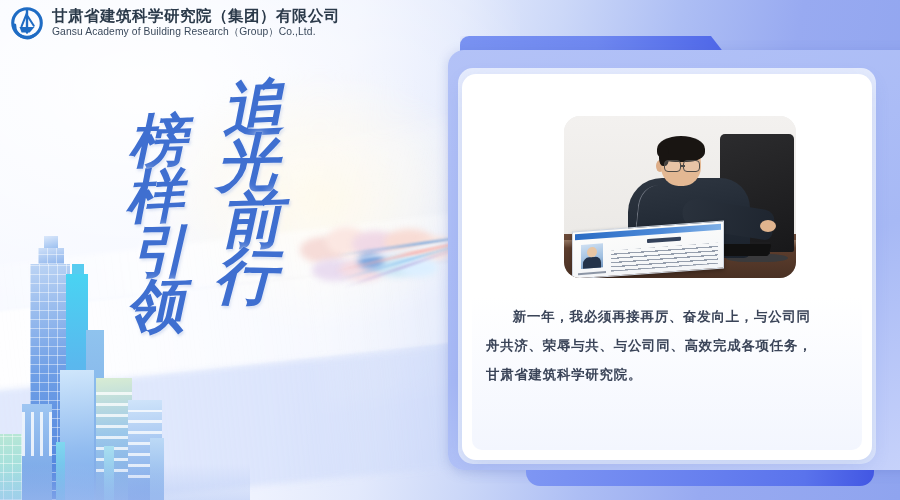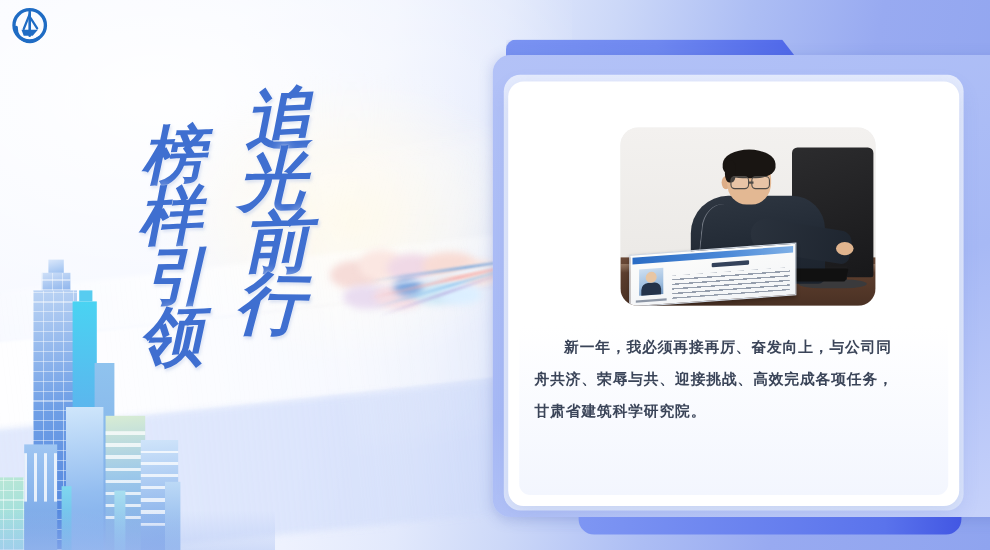--- a/index.html
+++ b/index.html
@@ -416,20 +416,24 @@
   <div class="brand">
     <span class="brand-logo">
       <svg viewBox="0 0 100 100" width="34" height="34" aria-hidden="true">
         <circle cx="50" cy="50" r="42" fill="none" stroke="#1f6cc4" stroke-width="9"></circle>
         <path d="M50 14 L50 78" stroke="#1f6cc4" stroke-width="7" stroke-linecap="round"></path>
         <path d="M28 62 L72 62 L58 78 L34 78 Z" fill="#1f6cc4"></path>
         <path d="M50 20 L34 60" stroke="#1f6cc4" stroke-width="6" stroke-linecap="round" fill="none"></path>
         <path d="M52 30 L70 58" stroke="#1f6cc4" stroke-width="6" stroke-linecap="round" fill="none"></path>
         <path d="M14 56 A36 36 0 0 0 74 84" stroke="#1f6cc4" stroke-width="9" fill="none" stroke-linecap="round"></path>
       </svg>
+    </span>
+    <span class="brand-txt">
+      <span class="brand-cn">甘肃省建筑科学研究院（集团）有限公司</span>
+      <span class="brand-en">Gansu Academy of  Building Research（Group）Co.,Ltd.</span>
     </span>
   </div>
 
   <div class="calli calli-right">
     <div class="calli-col">
       <span class="ch">追</span>
       <span class="ch">光</span>
       <span class="ch">前</span>
       <span class="ch">行</span>
     </div>
@@ -481,20 +485,20 @@
             <div class="ph-cert-pface"></div>
           </div>
           <div class="ph-cert-title"></div>
           <div class="ph-cert-lines"></div>
           <div class="ph-cert-subl"></div>
         </div>
       </div>
 
       <div class="quote">
         <p>新一年，我必须再接再厉、奋发向上，与公司同</p>
-        <p style="text-indent:0">舟共济、荣辱与共、迎接挑战、高效完成各项任务，</p>
+        <p style="text-indent:0">舟共济、荣辱与共、与公司同、高效完成各项任务，</p>
         <p style="text-indent:0">甘肃省建筑科学研究院。</p>
       </div>
 
     </div>
   </div>
 
 </div>
 
 </body></html>

